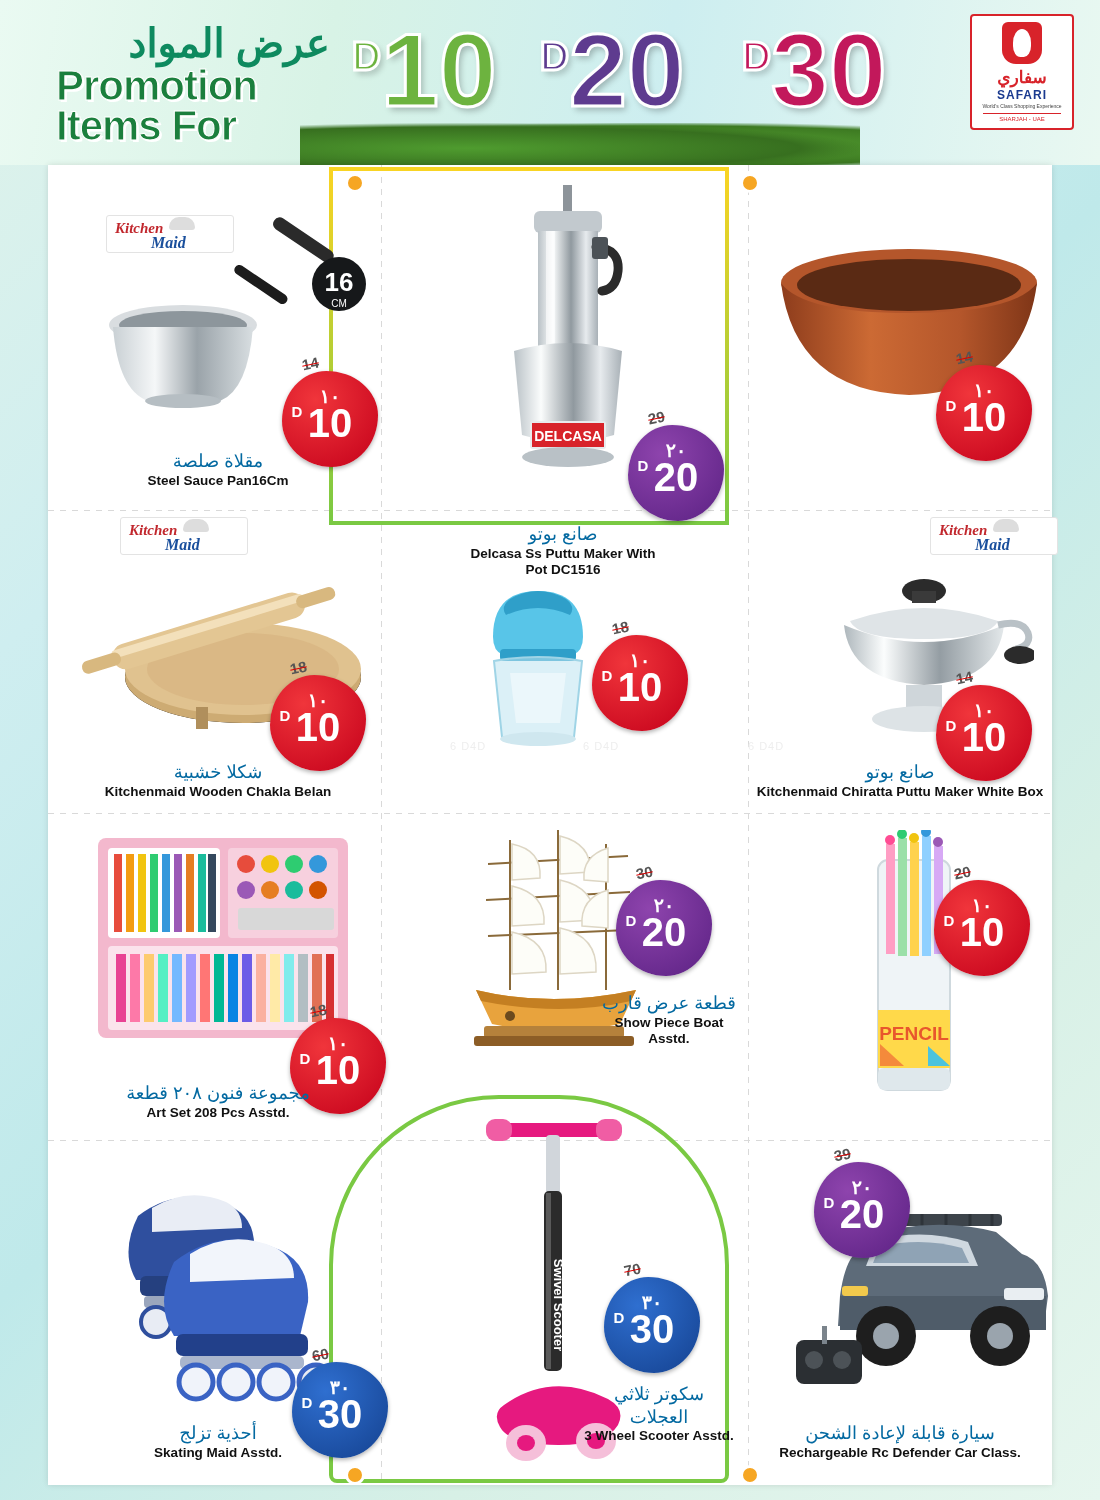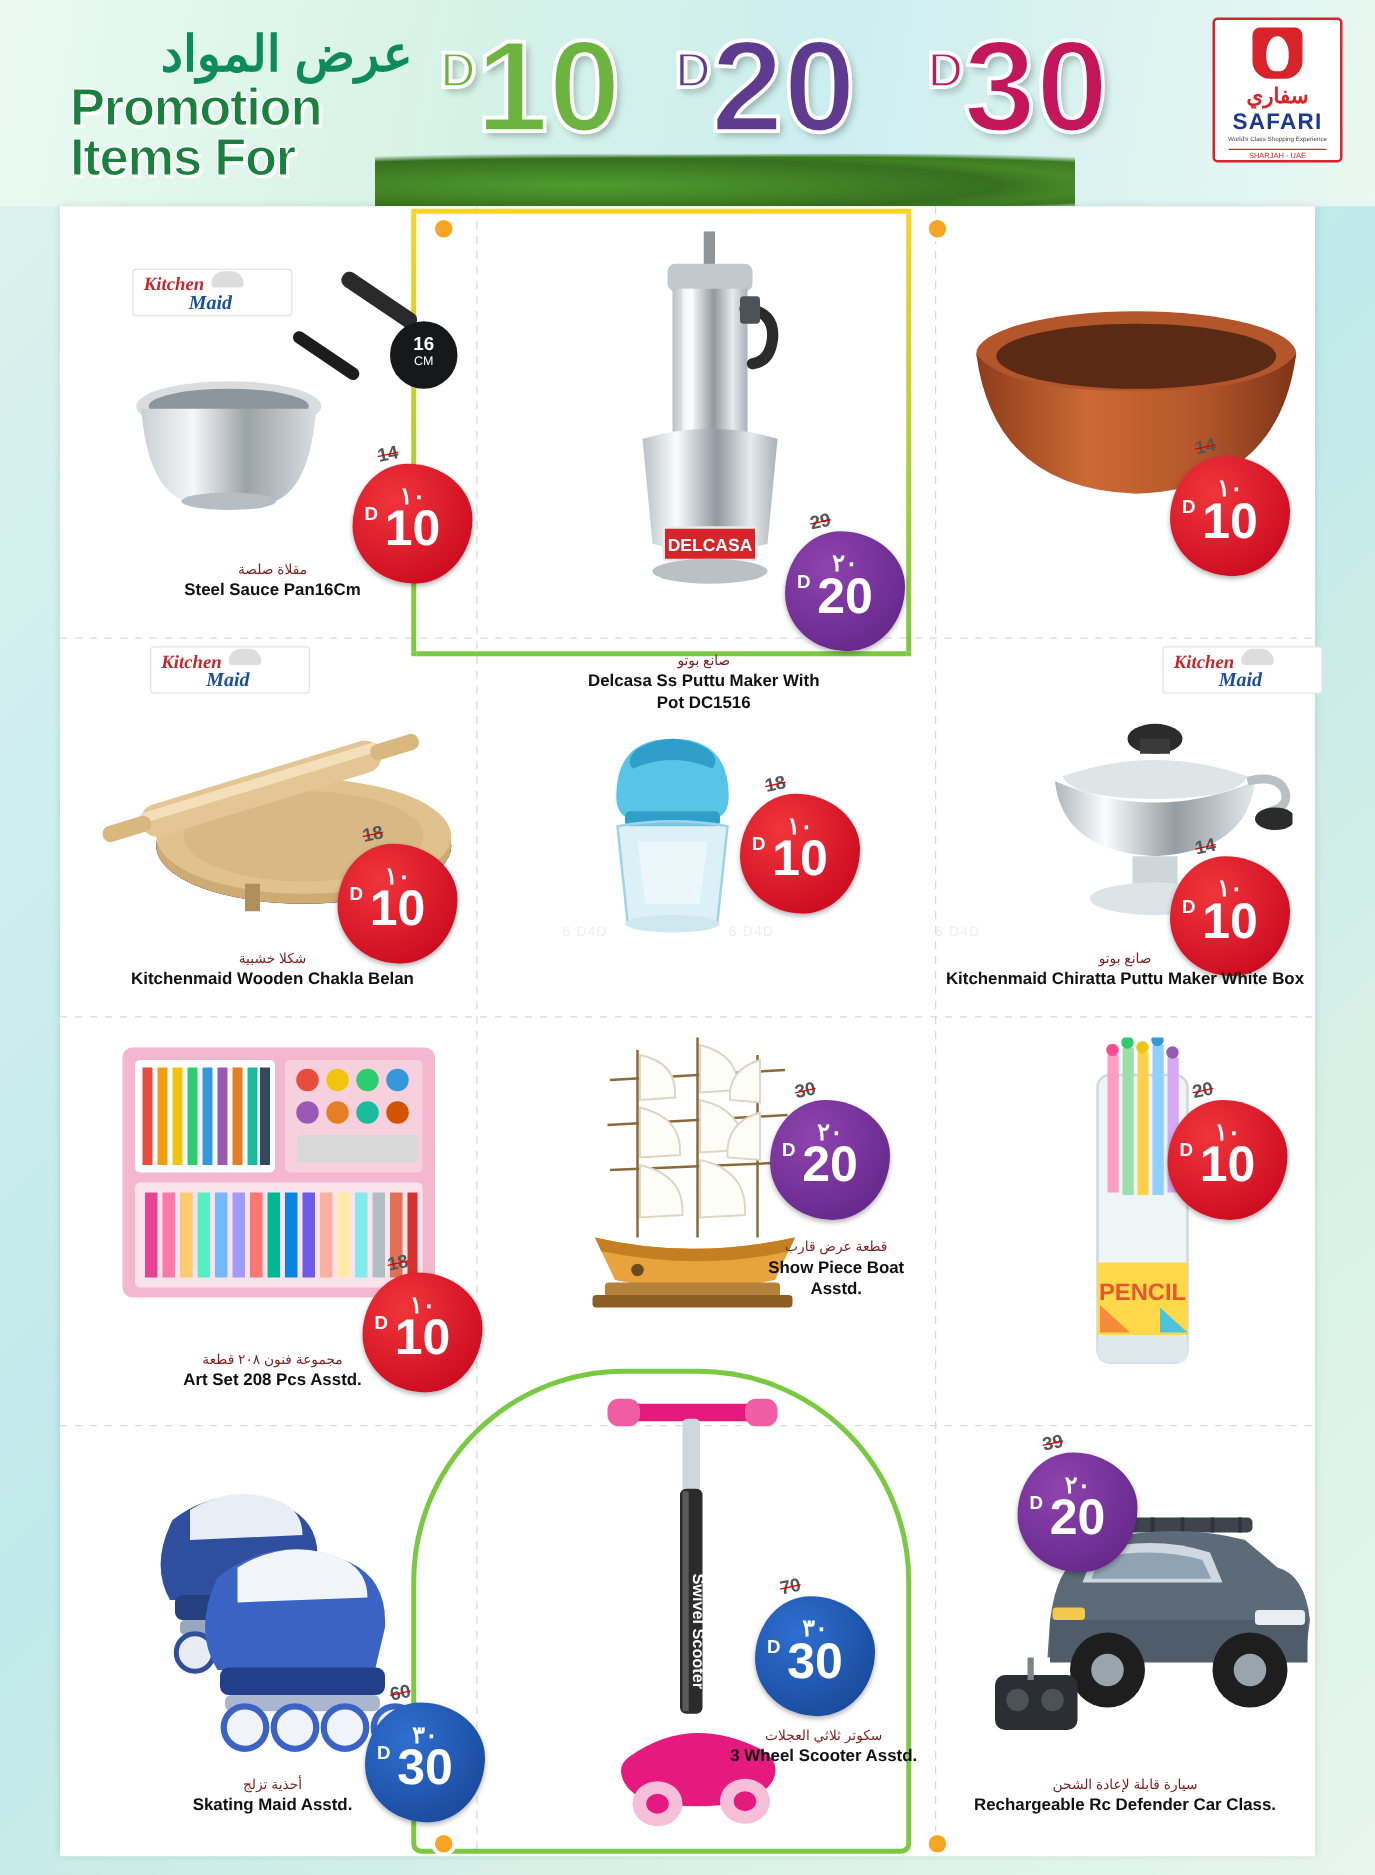--- a/index.html
+++ b/index.html
@@ -56,21 +56,21 @@
   }
   .logo-mark {
     width:40px; height:42px; background:#d8232a; border-radius:6px 6px 14px 14px;
     position:relative;
   }
   .logo-mark:before {
     content:""; position:absolute; top:7px; left:11px; width:18px; height:28px;
     background:#ffffff; border-radius:50% 50% 40% 40%;
   }
   .logo-ar { font-size:17px; color:#d8232a; font-weight:bold; margin-top:3px; direction:rtl; }
-  .logo-en { font-size:18px; color:#1a3a8f; font-weight:bold; letter-spacing:1px; }
+  .logo-en { font-size:12px; color:#1a3a8f; font-weight:bold; letter-spacing:1px; }
   .logo-tag { font-size:5px; color:#444; margin-top:1px; }
   .logo-loc { font-size:6px; color:#d8232a; margin-top:4px; border-top:1px solid #d8232a; padding-top:2px; width:78%; text-align:center;}
 
   
   .sheet {
     position:absolute; top:165px; left:48px; width:1004px; height:1320px;
     background:#ffffff; box-shadow:0 0 6px rgba(0,0,0,.12);
   }
   .grid {
     position:absolute; inset:0;
@@ -89,21 +89,21 @@
      border-image:linear-gradient(180deg,#f9d423,#7ac943) 1; border-radius:190px 190px 0 0;}
   .arch.bot { top:930px; left:281px; width:400px; height:388px; border-color:#7ac943; }
   .dot {
     position:absolute; width:20px; height:20px; border-radius:50%;
     background:#f6a623; border:3px solid #ffffff;
   }
 
   .cell { position:absolute; }
   .prod-img { position:absolute; }
   .caption { position:absolute; text-align:center; line-height:1.25; }
-  .cap-ar { font-size:11px; color:#7f1d1d; direction:rtl; }
+  .cap-ar { font-size:18px; color:#0369a1; direction:rtl; }
   .cap-en { font-size:13.5px; color:#111; font-weight:bold; }
 
   
   .badge { position:absolute; width:96px; height:96px; }
   .badge .old {
     position:absolute; top:-16px; left:20px; font-size:15px; color:#555;
     font-weight:bold; text-decoration:line-through; text-decoration-color:#d00;
     transform:rotate(-12deg);
   }
   .badge .burst {
@@ -207,21 +207,21 @@
         <linearGradient id="steelg" x1="0" y1="0" x2="1" y2="0">
           <stop offset="0" stop-color="#c9d0d4"></stop>
             <stop offset=".3" stop-color="#f5f7f8"></stop>
           <stop offset=".6" stop-color="#9aa3a9"></stop>
             <stop offset="1" stop-color="#d8dee1"></stop>
         </linearGradient>
       </defs>
       <ellipse cx="95" cy="196" rx="38" ry="7" fill="#b6bec3"></ellipse>
     </svg>
     <div style="position:absolute; left:254px; top:82px; width:54px; height:54px; border-radius:50%; background:#16181a; color:#fff; text-align:center;">
-      <div style="font-size:15px; font-weight:bold; margin-top:10px;">16</div>
+      <div style="font-size:26px; font-weight:bold; margin-top:10px;">16</div>
       <div style="font-size:10px;">CM</div>
     </div>
     <div class="badge red" style="left:224px; top:196px;">
       <div class="old">14</div>
       <div class="burst"></div>
       <div class="ar-num">١٠</div>
       <div class="cur">D</div>
       <div class="num">10</div>
     </div>
     <div class="caption" style="left:0; top:275px; width:320px;">

